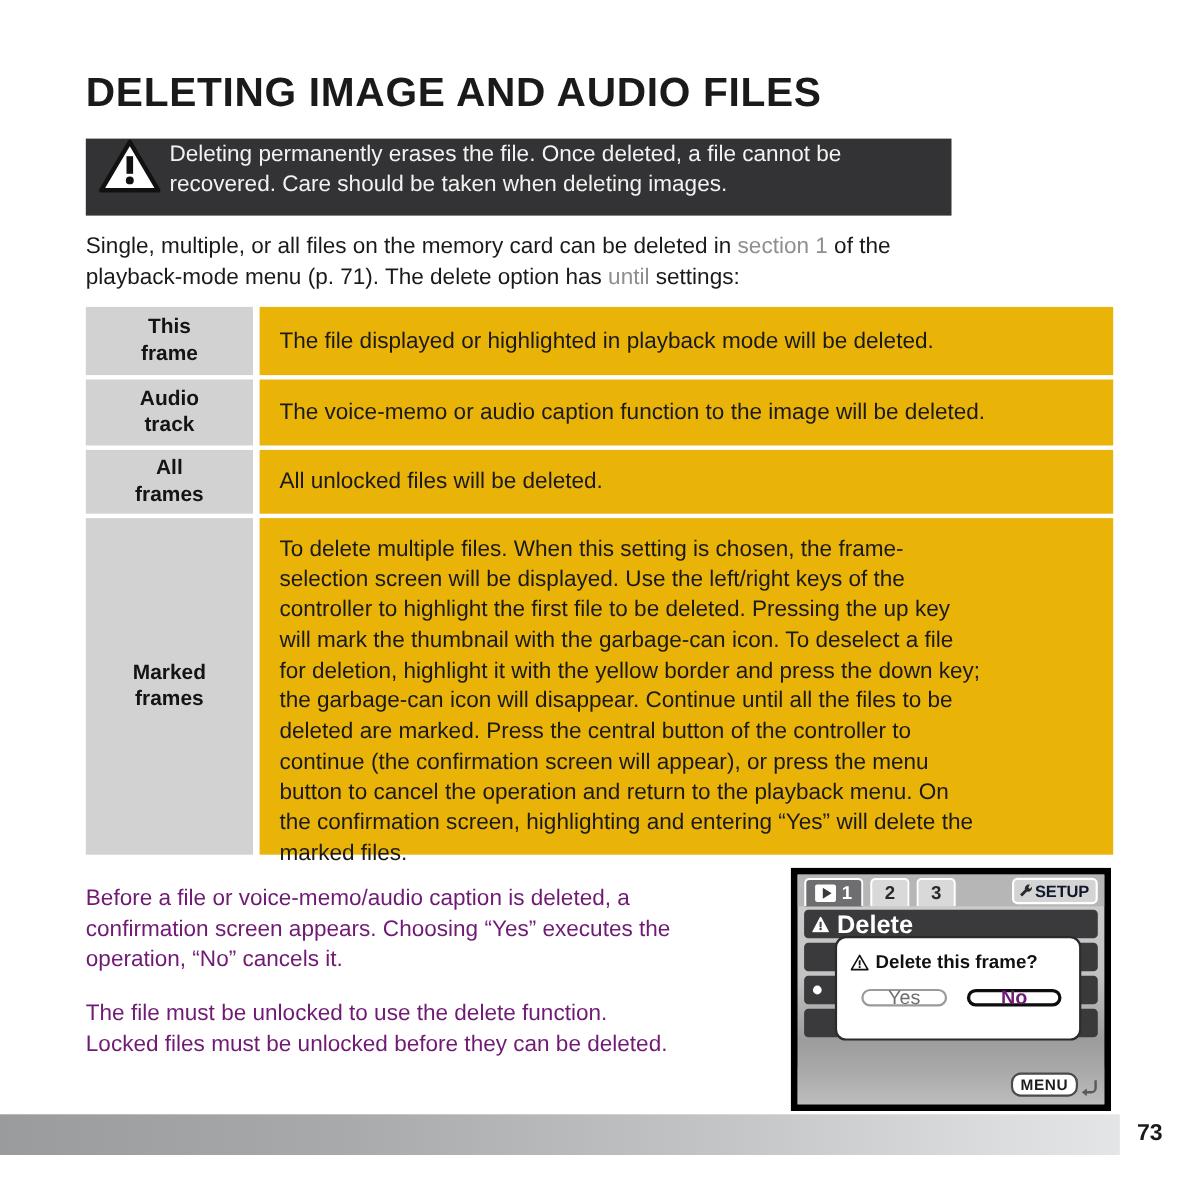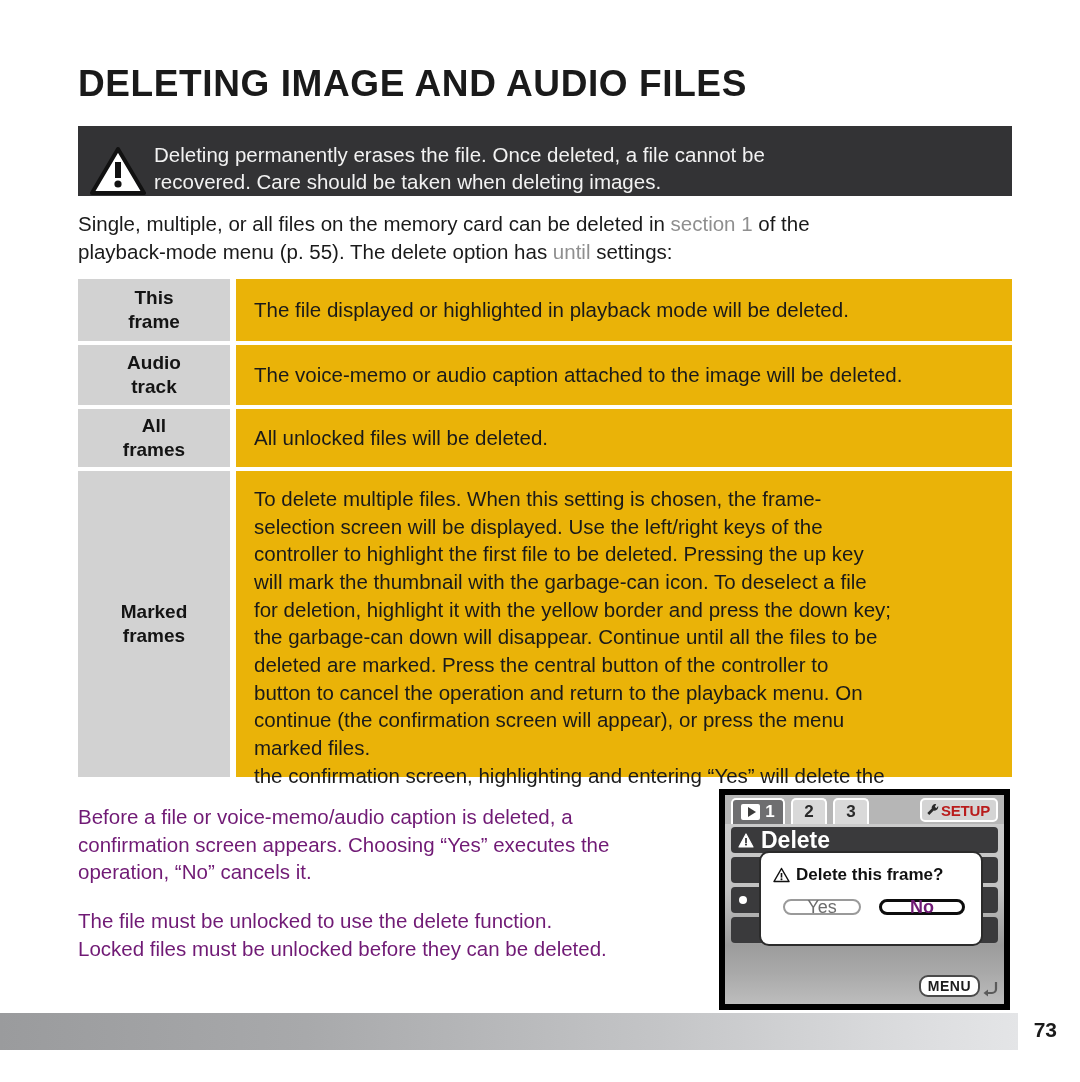--- a/index.html
+++ b/index.html
@@ -34,25 +34,25 @@
     color: #1a1a1a;
     text-transform: uppercase;
     line-height: 1.1;
   }
 
   
   .warning-banner {
     position: absolute;
     left: 78px;
     top: 126px;
-    width: 934px;
+    width: 787px;
     height: 70px;
     background: #333335;
     display: flex;
-    align-items: flex-end;
+    align-items: flex-start;
     padding: 0;
     box-sizing: border-box;
   }
   .warn-icon {
     width: 56px;
     height: 50px;
     margin-left: 12px;
     margin-right: 8px;
     flex: 0 0 auto;
     display: block;
@@ -219,21 +219,21 @@
     height: 24px;
     padding: 0 6px 0 4px;
     background: #d4d4d4;
     border: 2px solid #ffffff;
     border-radius: 5px;
     box-sizing: border-box;
     display: flex;
     align-items: center;
     font-size: 15px;
     font-weight: bold;
-    color: #b91c1c;
+    color: #0f172a;
     letter-spacing: -0.2px;
   }
   .wrench-icon { margin-right: 1px; display: flex; align-items: center; }
 
   
   .menu-row {
     position: absolute;
     left: 6px;
     right: 6px;
     height: 26px;
@@ -368,21 +368,21 @@
       <circle cx="28" cy="38" r="3.6" fill="#111111"></circle>
     </svg>
     <div class="warning-text">
       <span>Deleting permanently erases the file. Once deleted, a file cannot be</span><br>
       <span>recovered. Care should be taken when deleting images.</span>
     </div>
   </div>
 
   <div class="intro">
     <span class="line"><span>Single, multiple, or all files on the memory card can be deleted in </span><span class="gray-word">section 1</span><span> of the</span></span>
-    <span class="line last"><span>playback-mode menu (p. 55). The delete option has </span><span class="gray-word">until</span><span> settings:</span></span>
+    <span class="line last"><span>playback-mode menu (p. 71). The delete option has </span><span class="gray-word">until</span><span> settings:</span></span>
   </div>
 
   <div class="settings-table">
 
     <div class="trow row-this">
       <div class="tcell-label">
         <span>
           <span>This</span><br>
           <span>frame</span>
         </span>
@@ -390,21 +390,21 @@
       <div class="tcell-desc">The file displayed or highlighted in playback mode will be deleted.</div>
     </div>
 
     <div class="trow row-audio">
       <div class="tcell-label">
         <span>
           <span>Audio</span><br>
           <span>track</span>
         </span>
       </div>
-      <div class="tcell-desc">The voice-memo or audio caption attached to the image will be deleted.</div>
+      <div class="tcell-desc">The voice-memo or audio caption function to the image will be deleted.</div>
     </div>
 
     <div class="trow row-all">
       <div class="tcell-label">
         <span>
           <span>All</span><br>
           <span>frames</span>
         </span>
       </div>
       <div class="tcell-desc">All unlocked files will be deleted.</div>
@@ -416,26 +416,26 @@
           <span>Marked</span><br>
           <span>frames</span>
         </span>
       </div>
       <div class="tcell-desc">
         <span class="jline">To delete multiple files. When this setting is chosen, the frame-</span>
         <span class="jline">selection screen will be displayed. Use the left/right keys of the</span>
         <span class="jline">controller to highlight the first file to be deleted. Pressing the up key</span>
         <span class="jline">will mark the thumbnail with the garbage-can icon. To deselect a file</span>
         <span class="jline">for deletion, highlight it with the yellow border and press the down key;</span>
-        <span class="jline">the garbage-can down will disappear. Continue until all the files to be</span>
+        <span class="jline">the garbage-can icon will disappear. Continue until all the files to be</span>
         <span class="jline">deleted are marked. Press the central button of the controller to</span>
+        <span class="jline">continue (the confirmation screen will appear), or press the menu</span>
         <span class="jline">button to cancel the operation and return to the playback menu. On</span>
-        <span class="jline">continue (the confirmation screen will appear), or press the menu</span>
+        <span class="jline">the confirmation screen, highlighting and entering “Yes” will delete the</span>
         <span class="jline last">marked files.</span>
-        <span class="jline">the confirmation screen, highlighting and entering “Yes” will delete the</span>
       </div>
     </div>
 
   </div>
 
   <div class="para para-1">
     <span class="jline">Before a file or voice-memo/audio caption is deleted, a</span>
     <span class="jline">confirmation screen appears. Choosing “Yes” executes the</span>
     <span class="jline last">operation, “No” cancels it.</span>
   </div>

